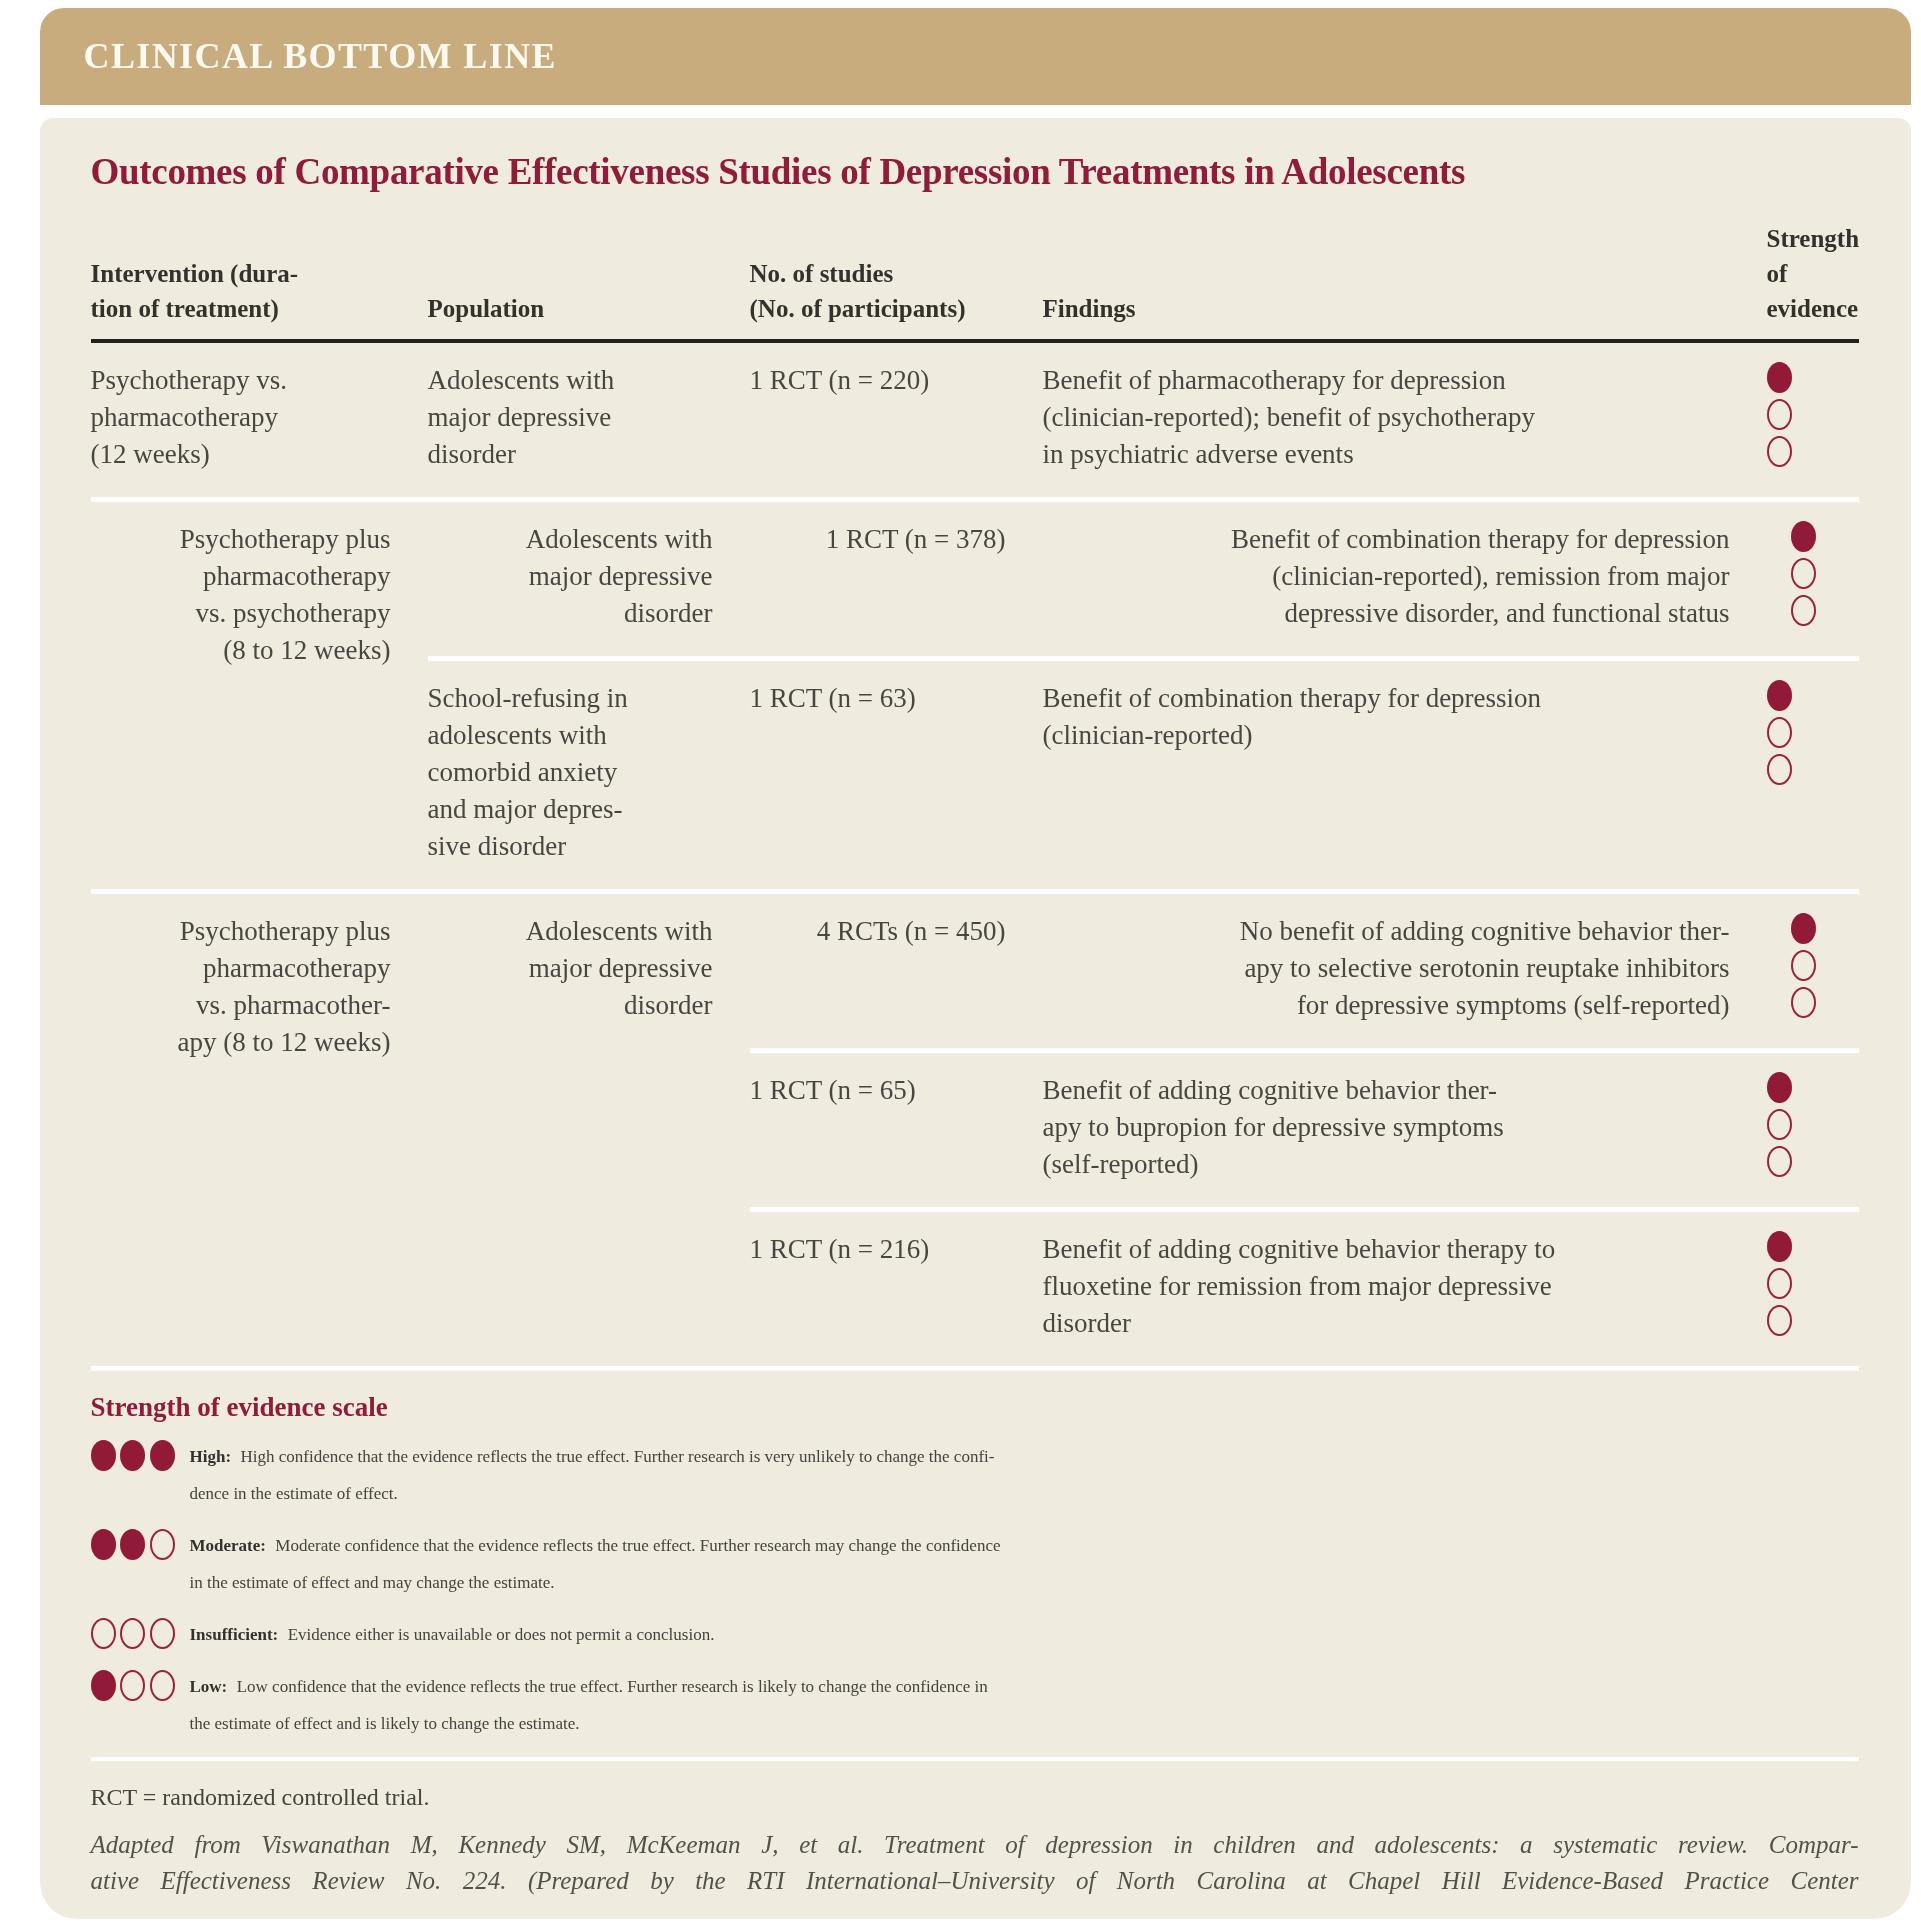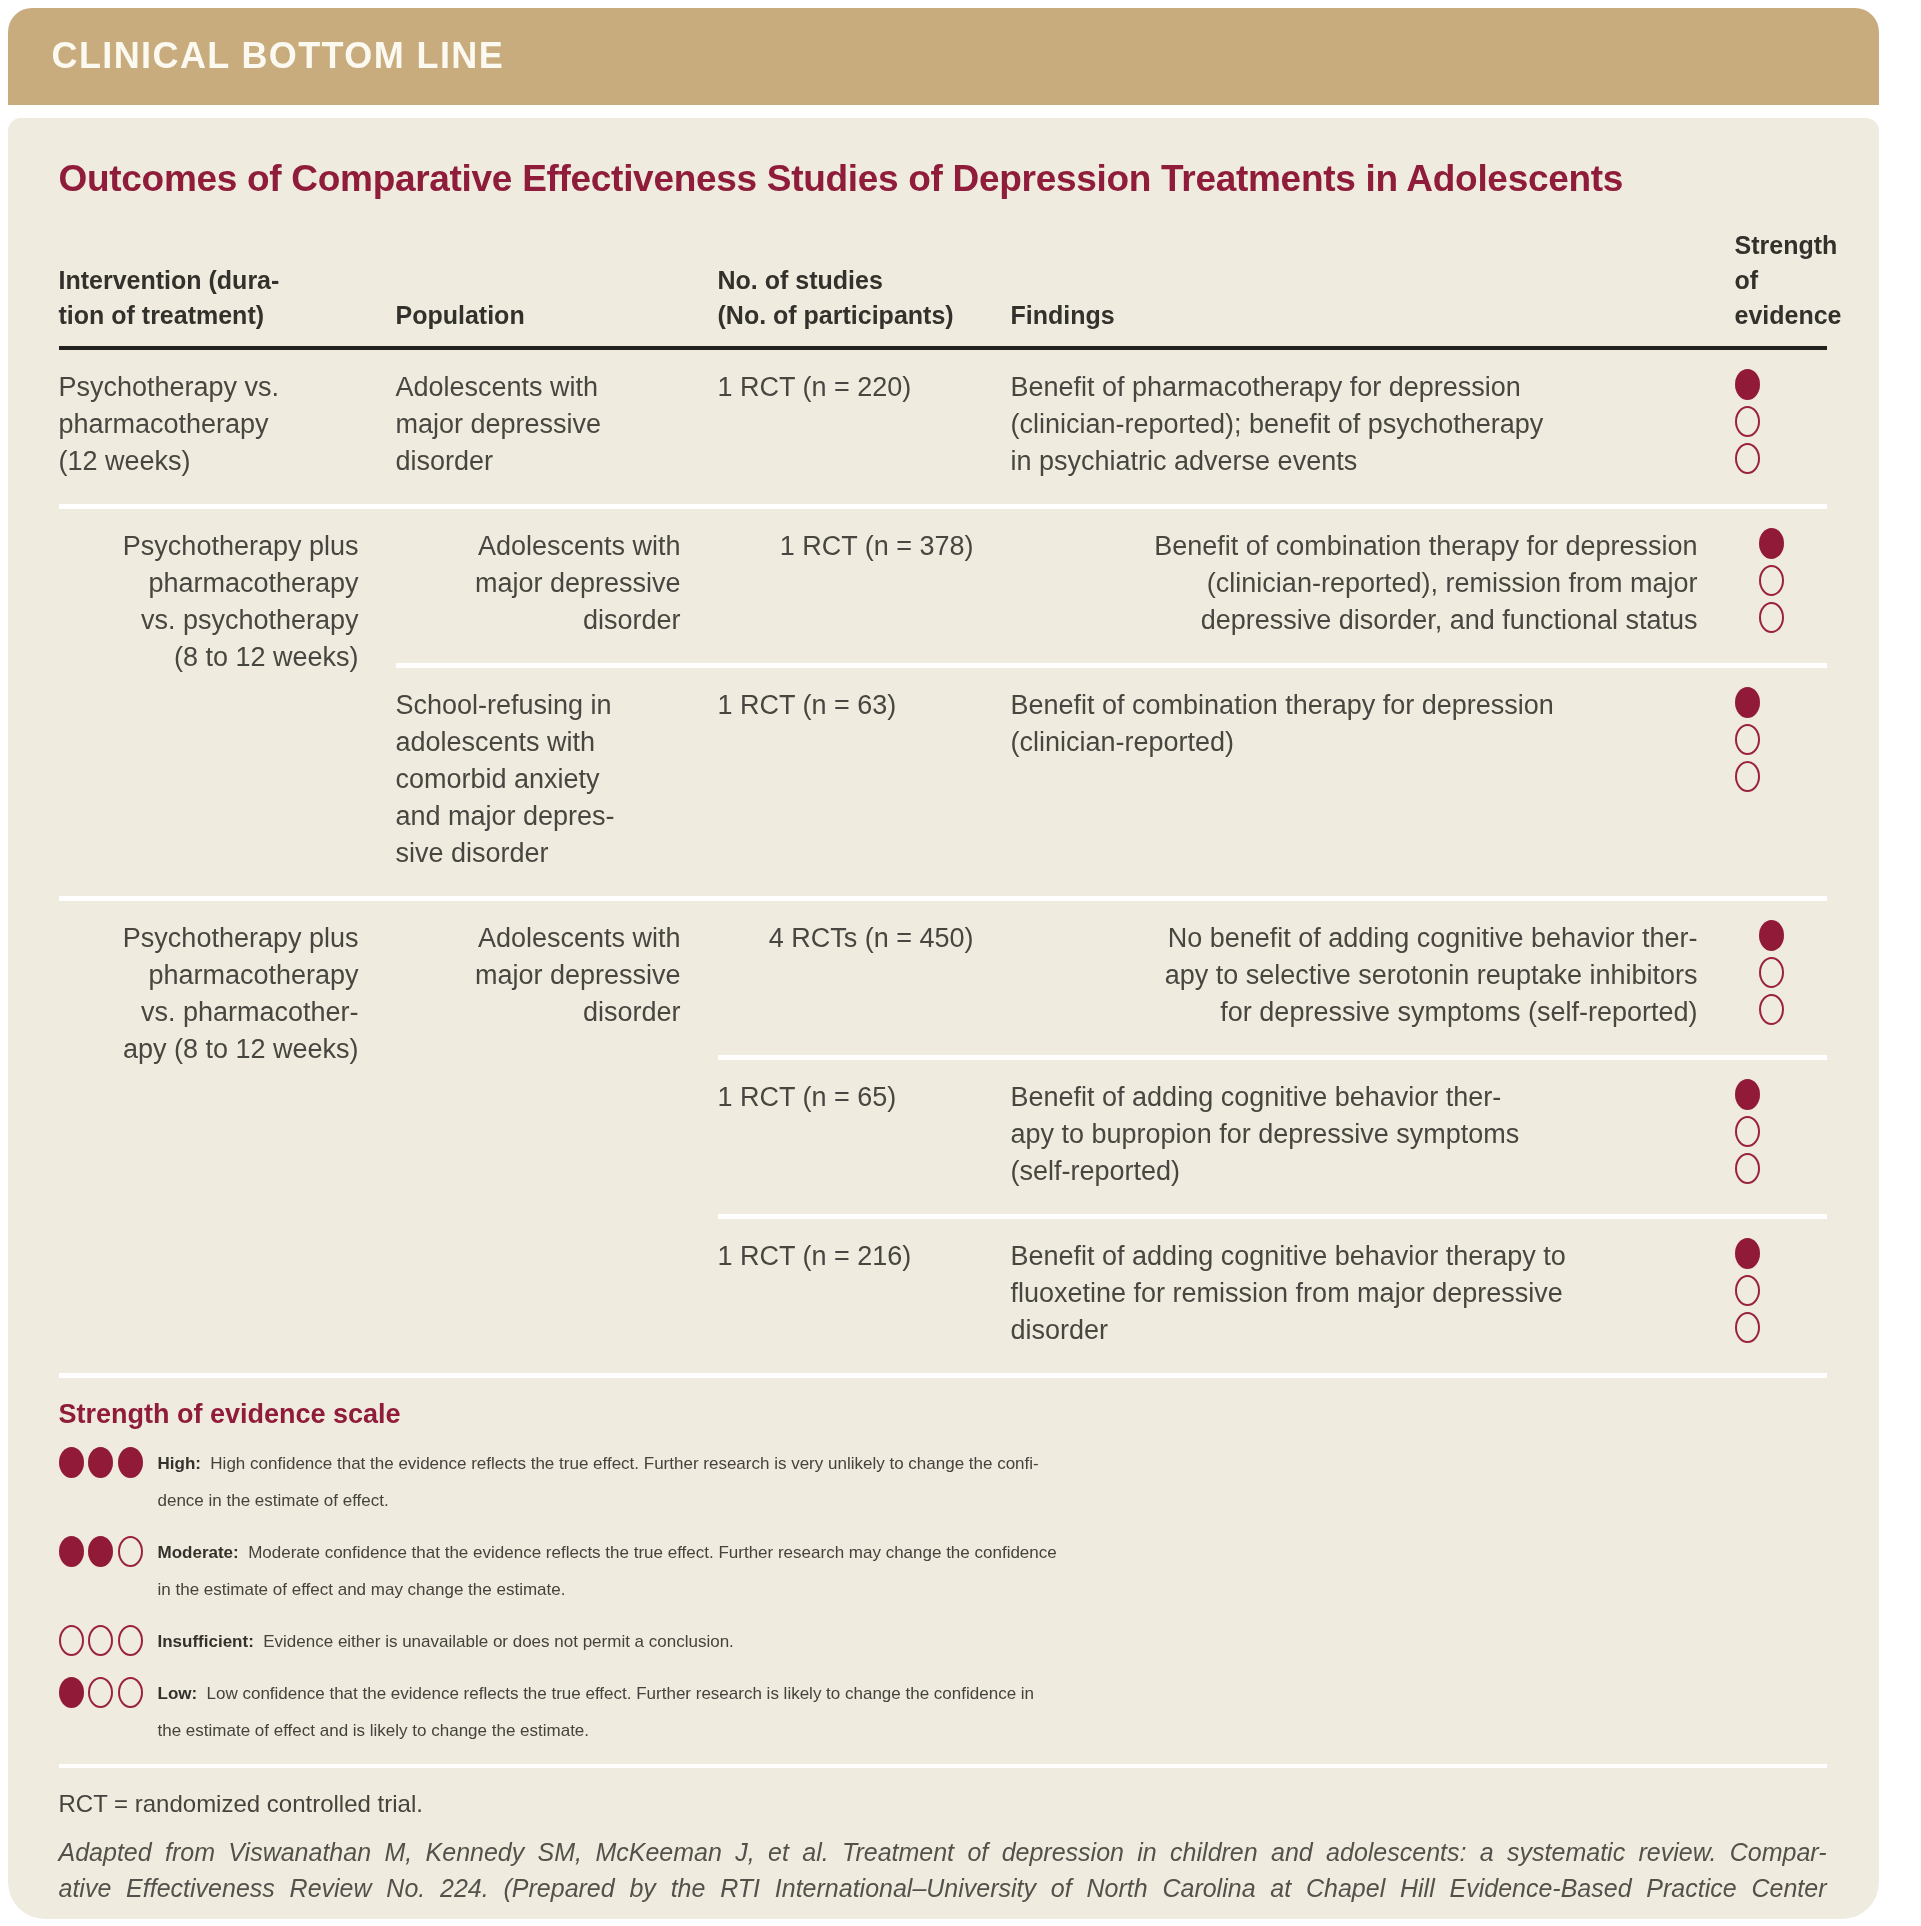--- a/index.html
+++ b/index.html
@@ -1,23 +1,23 @@
 <!DOCTYPE html>
 <html style="font-size:15px"><head>
 <meta charset="utf-8">
 <style>
   html,body{margin:0;padding:0;background:#ffffff;}
   .page{position:relative;width:1886px;height:1926px;background:#ffffff;overflow:hidden;
-        font-family:Liberation Sans, sans-serif;}
+        font-family:Liberation Serif, serif;padding-left:32px;}
   .banner{margin:7.5px 7.5px 0 7.5px;height:97px;background:#c8ac7e;border-radius:24px 24px 0 0;
           display:flex;align-items:center;padding-left:44px;box-sizing:border-box;}
   .banner-label{color:#fbf9f0;font-size:36px;font-weight:700;letter-spacing:1.4px;}
   .card{margin:13px 7.5px 0 7.5px;height:1801px;background:#f0ebdf;border-radius:13px 13px 37px 37px;
         padding:28px 52px 0 51px;box-sizing:border-box;overflow:hidden;}
-  .title{color:#8e1c3a;font-size:37px;font-weight:700;letter-spacing:-0.3px;line-height:1.15;margin:12px 0 28px 0;}
+  .title{color:#8e1c3a;font-size:37px;font-weight:700;letter-spacing:-0.3px;line-height:1.15;margin:5px 0 28px 0;}
   .ml{white-space:pre-line;}
 
   table.outcomes{width:100%;border-collapse:collapse;table-layout:fixed;border-bottom:5.6px solid #ffffff;}
   table.outcomes th{font-size:25px;font-weight:700;color:#33312c;line-height:1.4;text-align:left;
        vertical-align:bottom;padding:0 28px 13px 0;border-bottom:4.7px solid #23211d;margin-top:16px;}
   table.outcomes td{font-size:27px;font-weight:400;color:#484640;line-height:37px;text-align:left;
        vertical-align:top;padding:19px 37px 24px 0;}
   td.soe-cell{padding-right:0;padding-top:21.5px;}
   tr.div-full td{border-top:5.6px solid #ffffff;text-align:right;}
   tr.div-sub td{border-top:5.6px solid #ffffff;}

